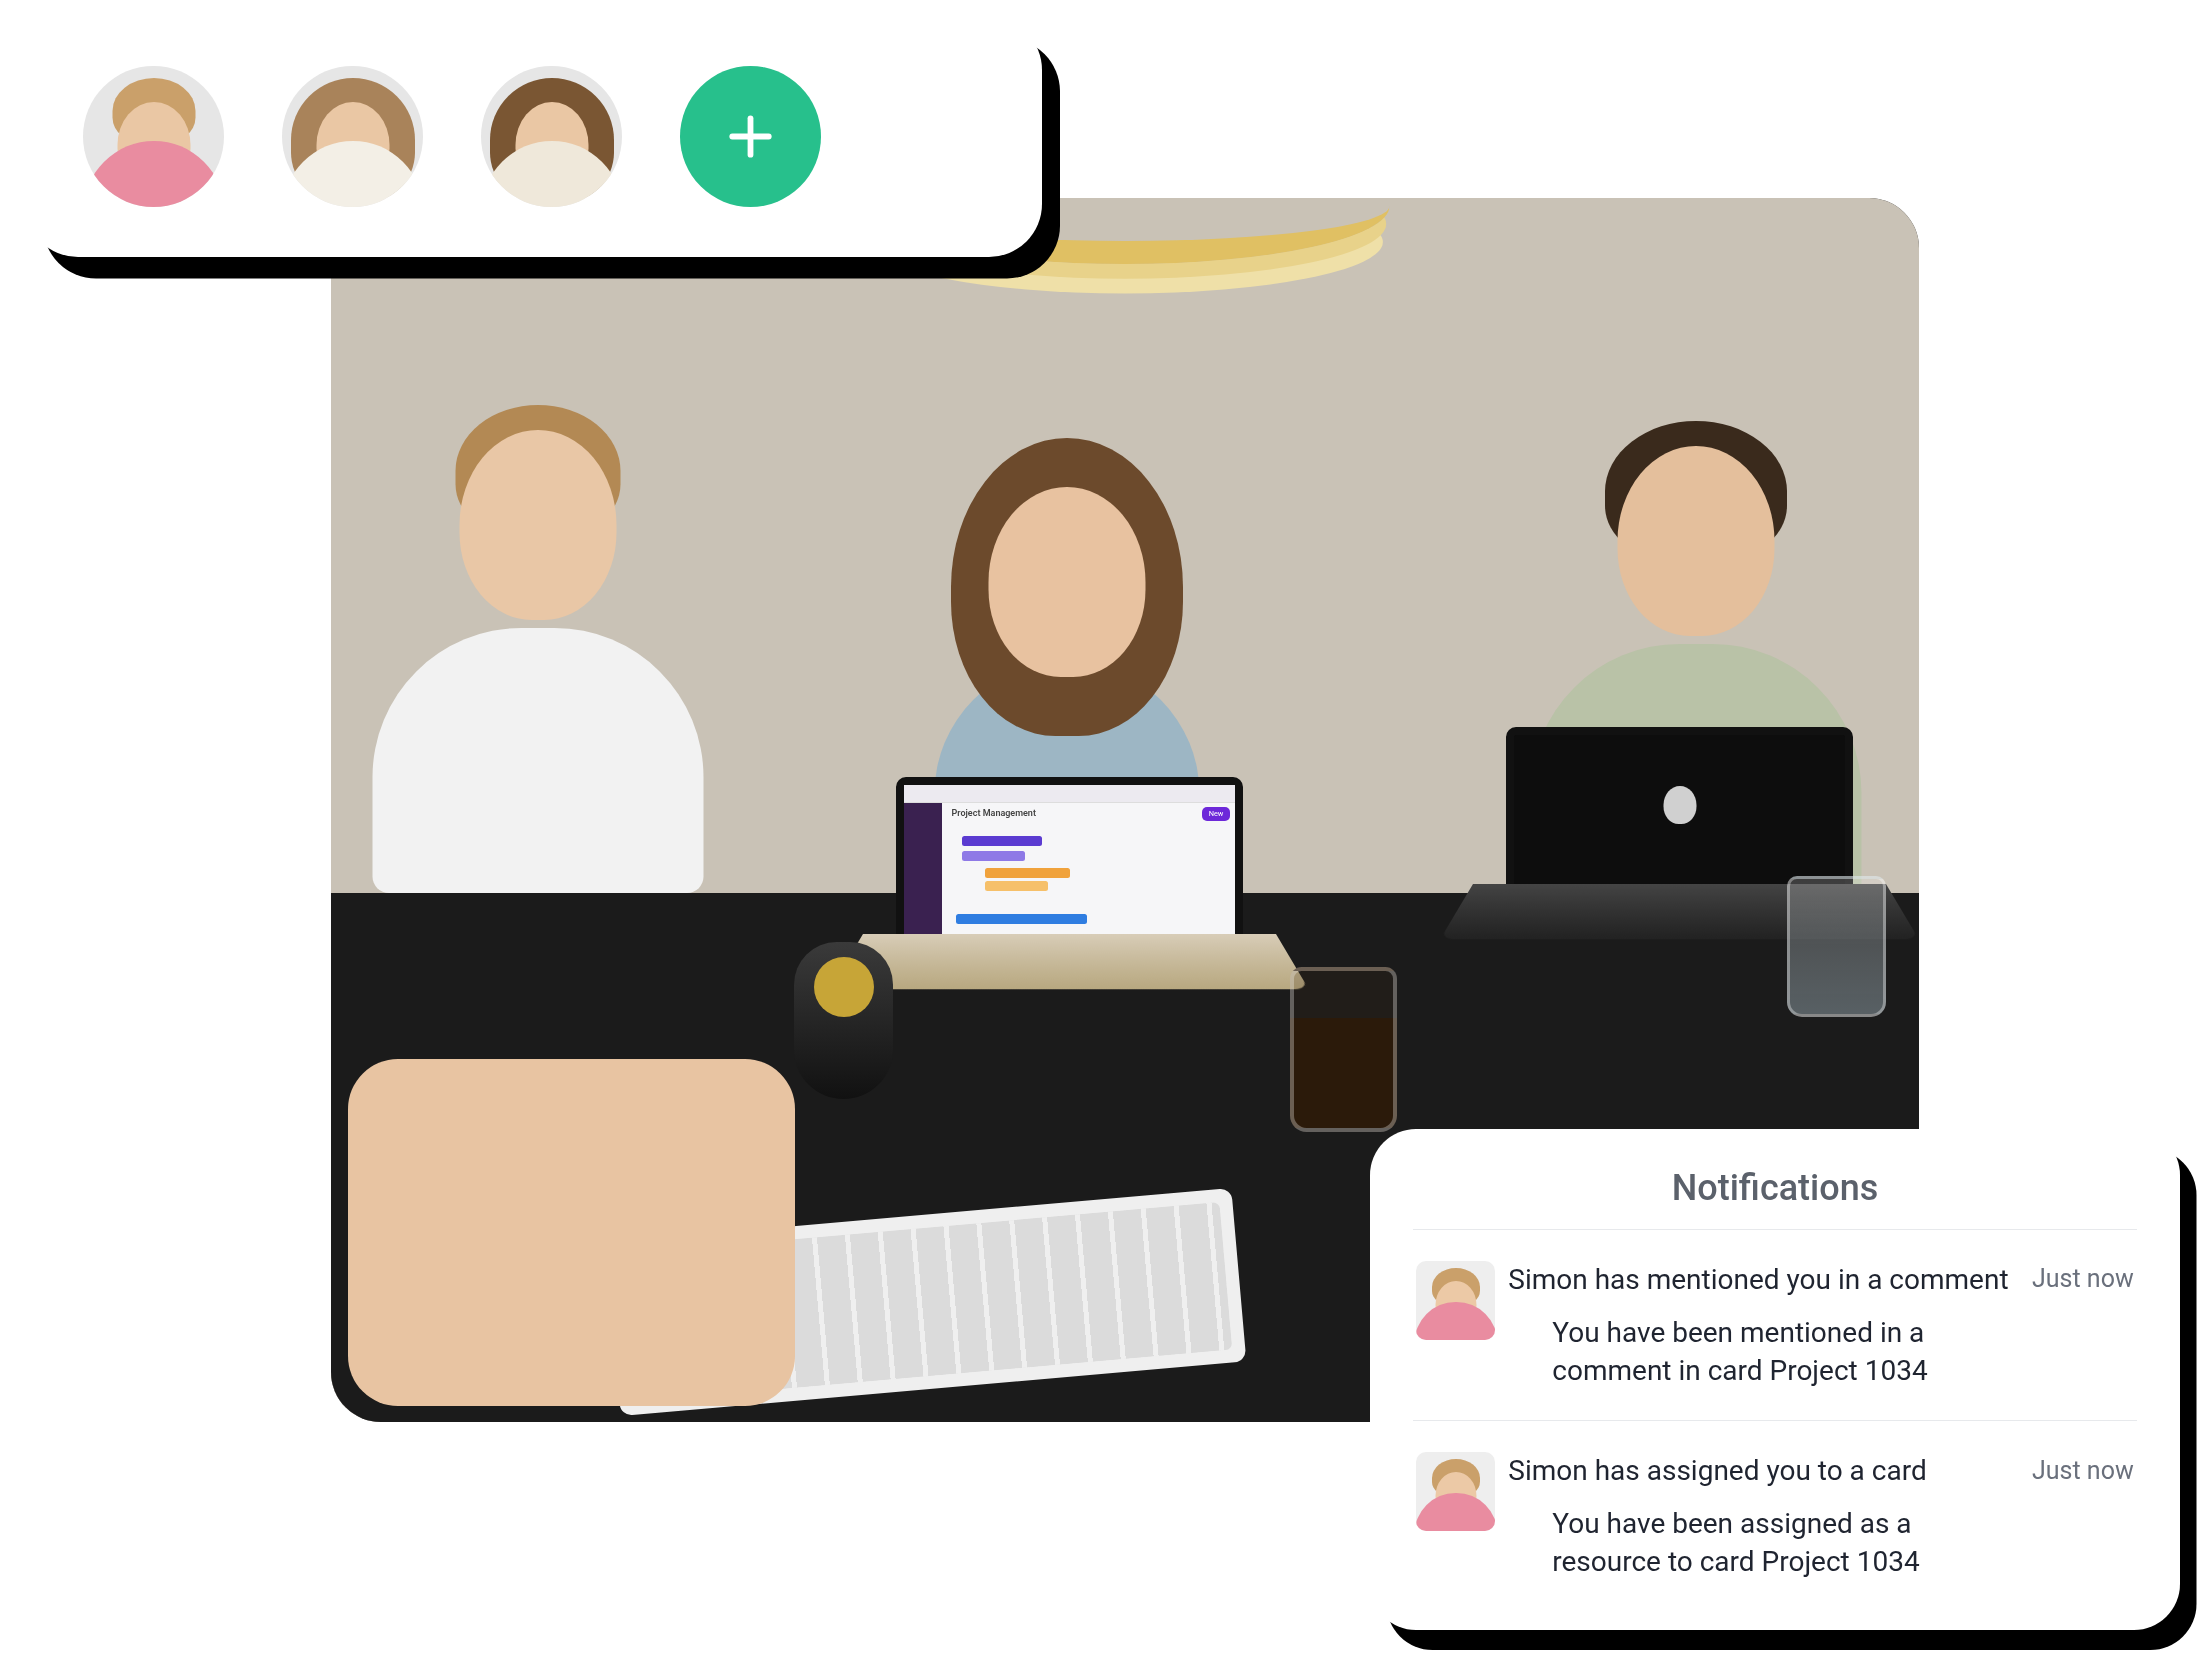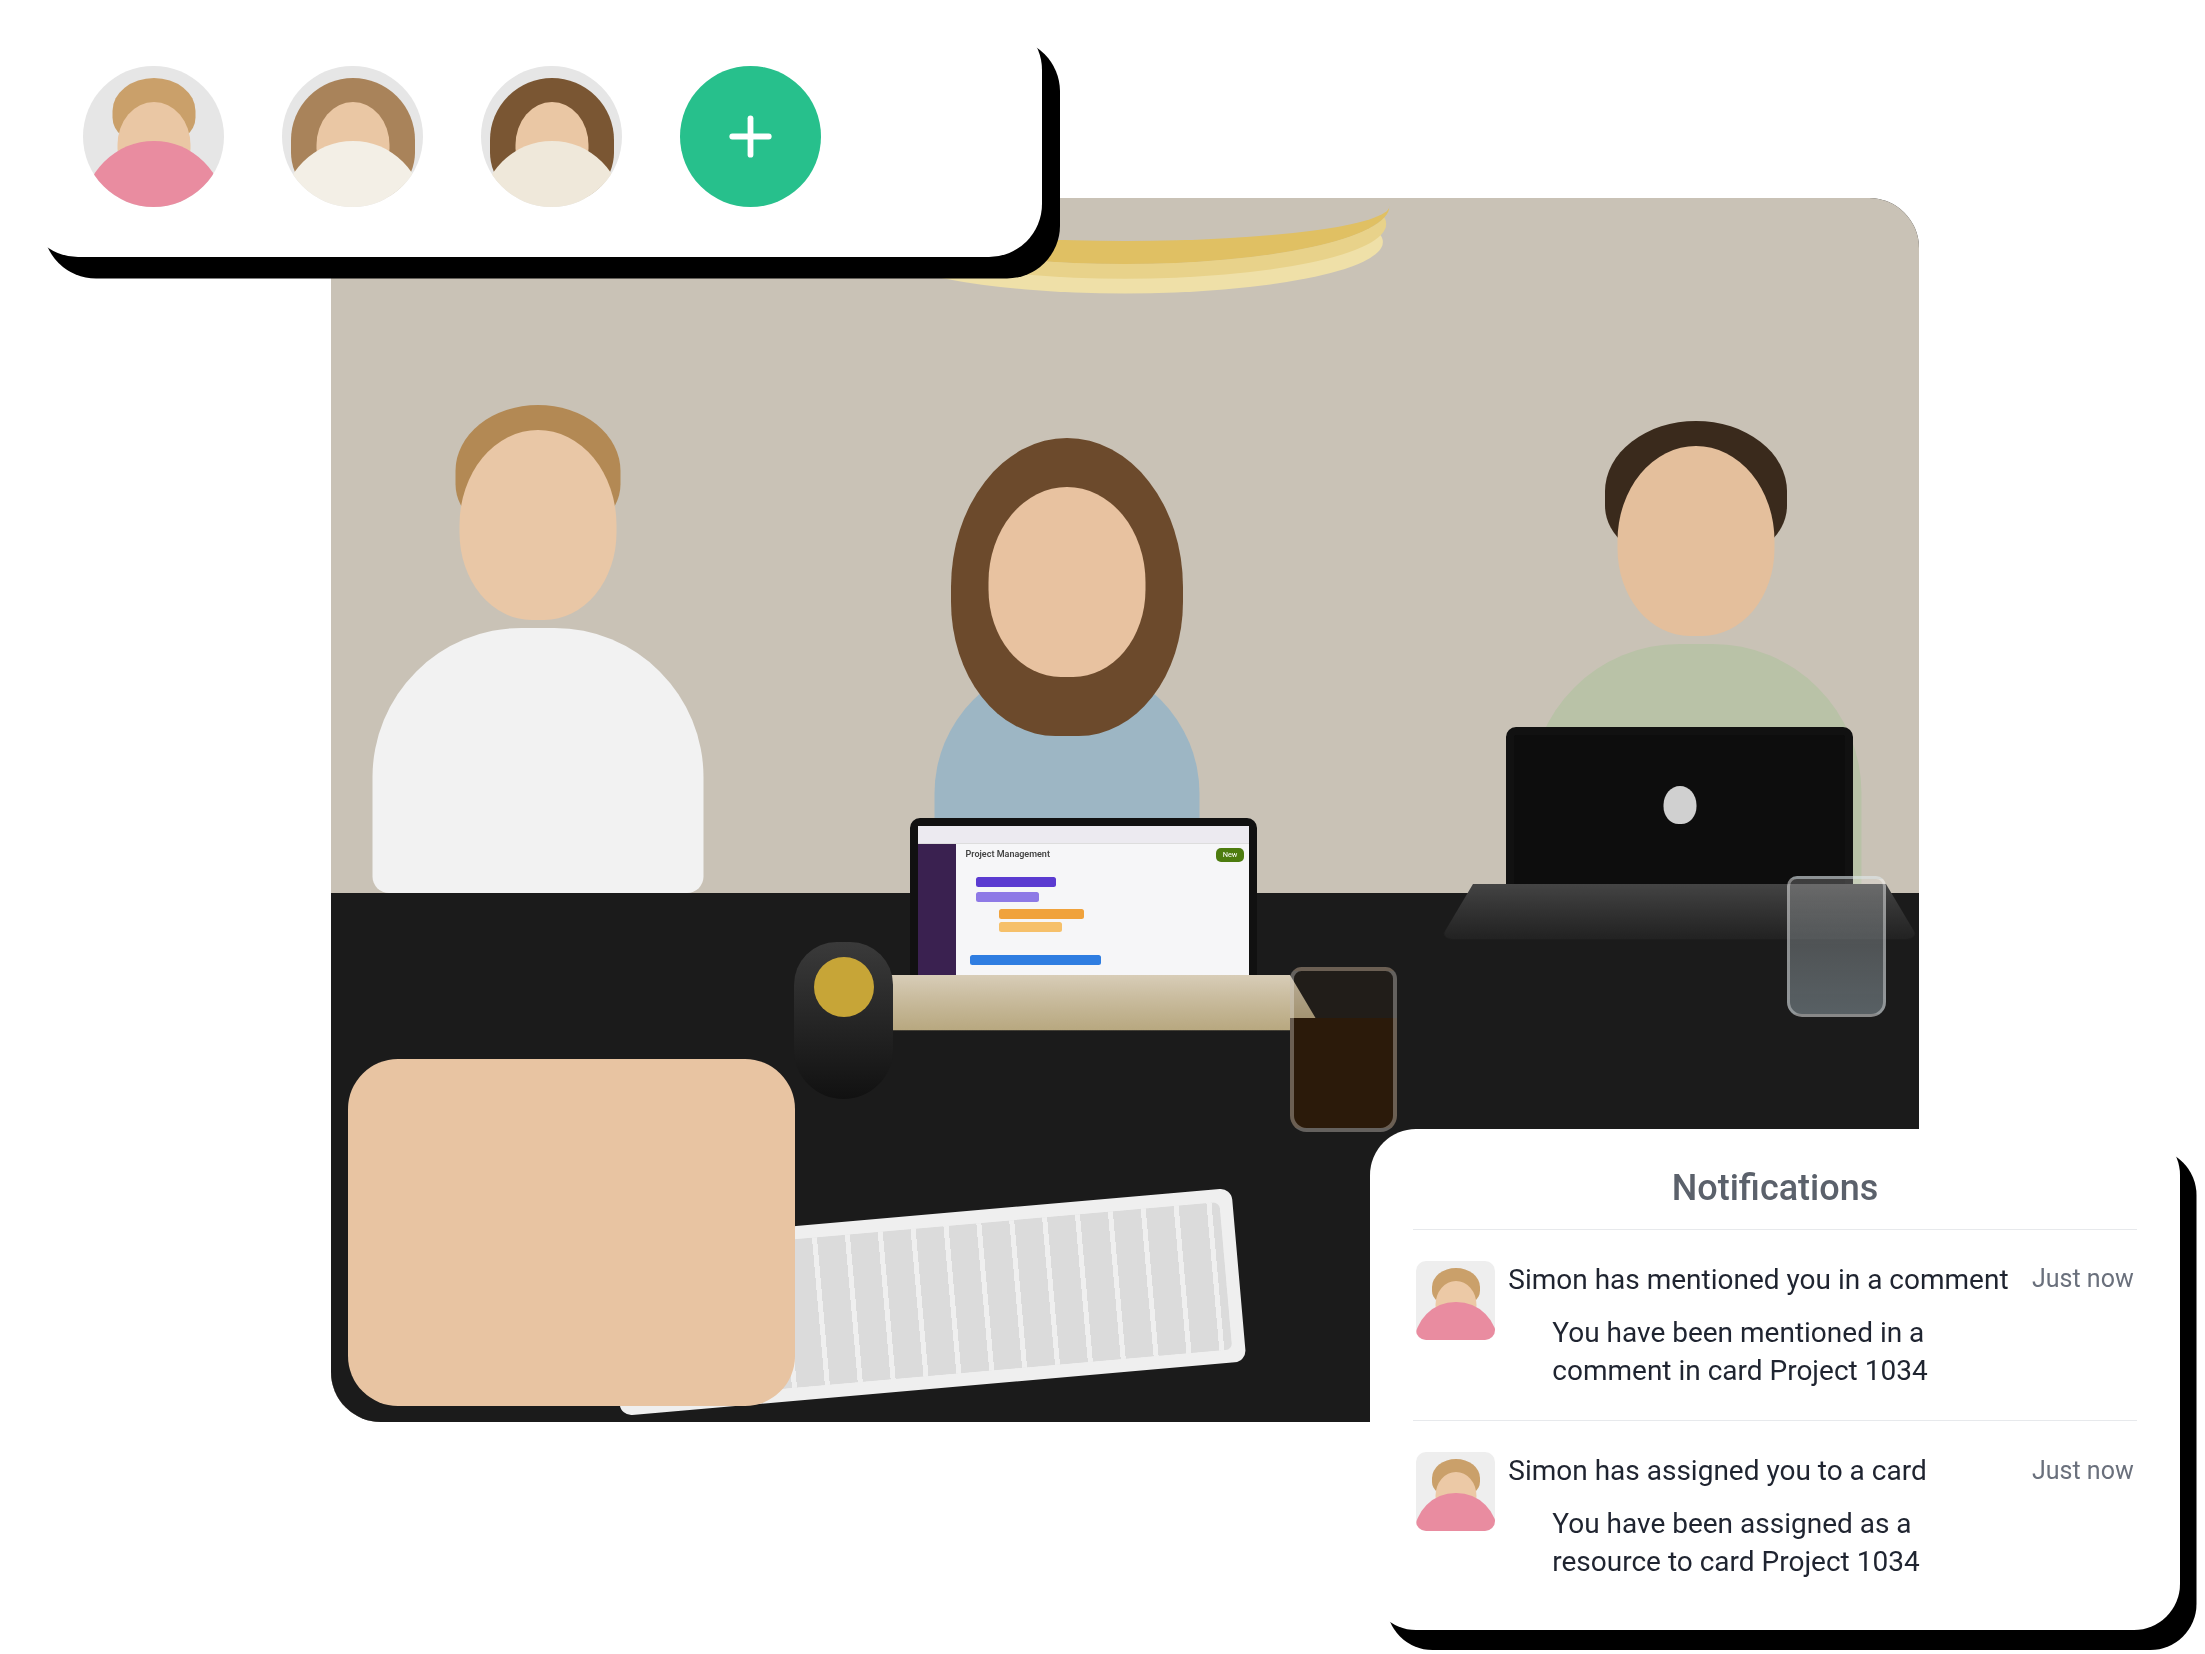--- a/index.html
+++ b/index.html
@@ -75,23 +75,23 @@
     background:linear-gradient(#d8cdb8,#b8a880);
     border-radius:0 0 11.6px 11.6px;
     transform:perspective(496px) rotateX(55deg); transform-origin:top;
   }
   .laptop .screen .chrome  { height:18px; background:#eceaf0; border-bottom:0.8px solid #ddd; }
   .laptop .screen .side    { position:absolute; left:0; top:18px; bottom:0; width:38px; background:#3a2150; }
   .laptop .screen .title   { margin-left:41px; padding:5px 6.6px; font-size:9px; color:#444; font-weight:600;}
   .laptop .screen .gantt   { position:absolute; left:41px; right:5px; top:48px; bottom:20px; }
   .gbar { position:absolute; height:10px; border-radius:2.5px; }
   .laptop .screen .new-btn { position:absolute; right:5px; top:21.5px; padding:2.5px 6.6px; font-size:7.4px;
-    background:#4d7c0f; color:#fff; border-radius:5px; }
-
-  .lap-center { left:579px; top:579px;margin-top:41px; }
+    background:#6d28d9; color:#fff; border-radius:5px; }
+
+  .lap-center { left:565px; top:579px; }
   .lap-right  { right:66px; top:529px; }
   .lap-right .screen { background:#0d0d0d; }
   .lap-right .apple  { position:absolute; left:50%; top:44%; transform:translate(-50%,-50%);
     width:33px; height:38px; background:#d0d0d0; border-radius:50% 50% 46% 46%; }
   .lap-right .keyboard { background:linear-gradient(#444,#222); }
 
   .mouse {
     position:absolute; left:463px; top:744px; width:99px; height:157px;
     background:linear-gradient(#3a3a3a,#111); border-radius:50px 50px 58px 58px;
   }

